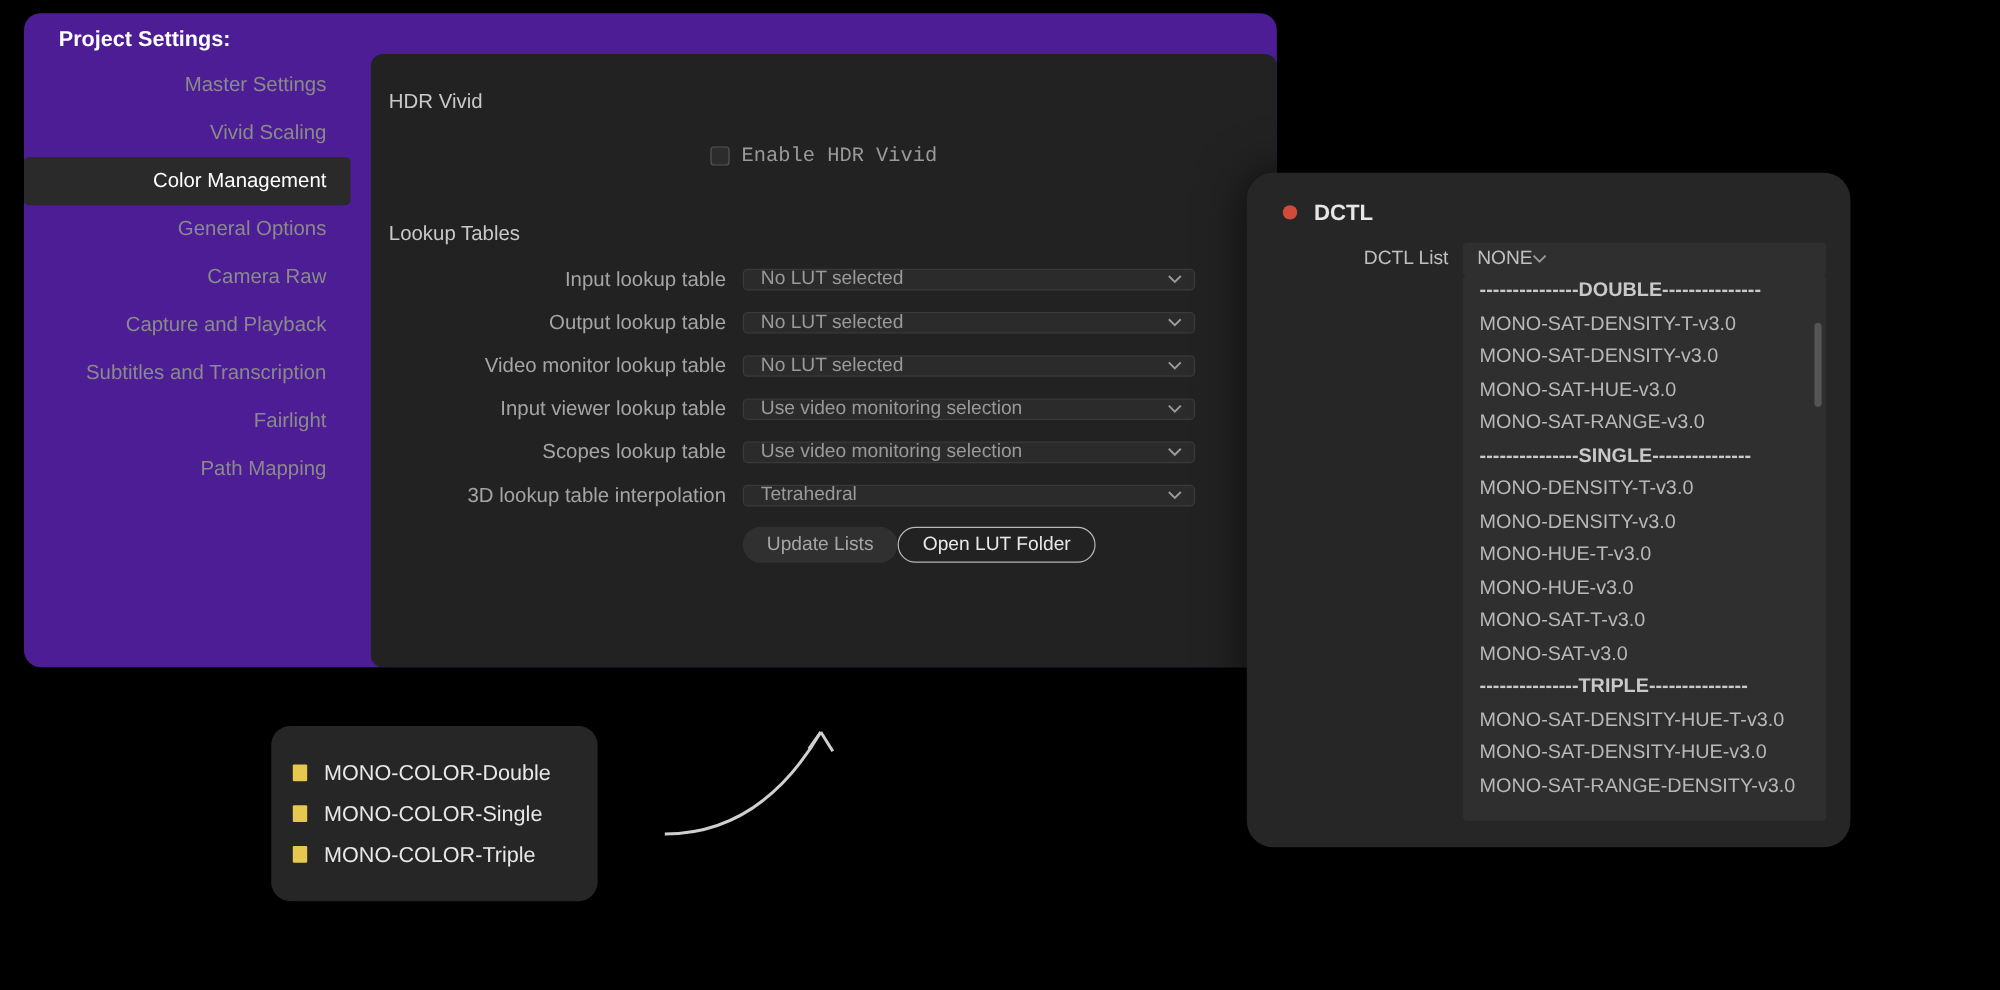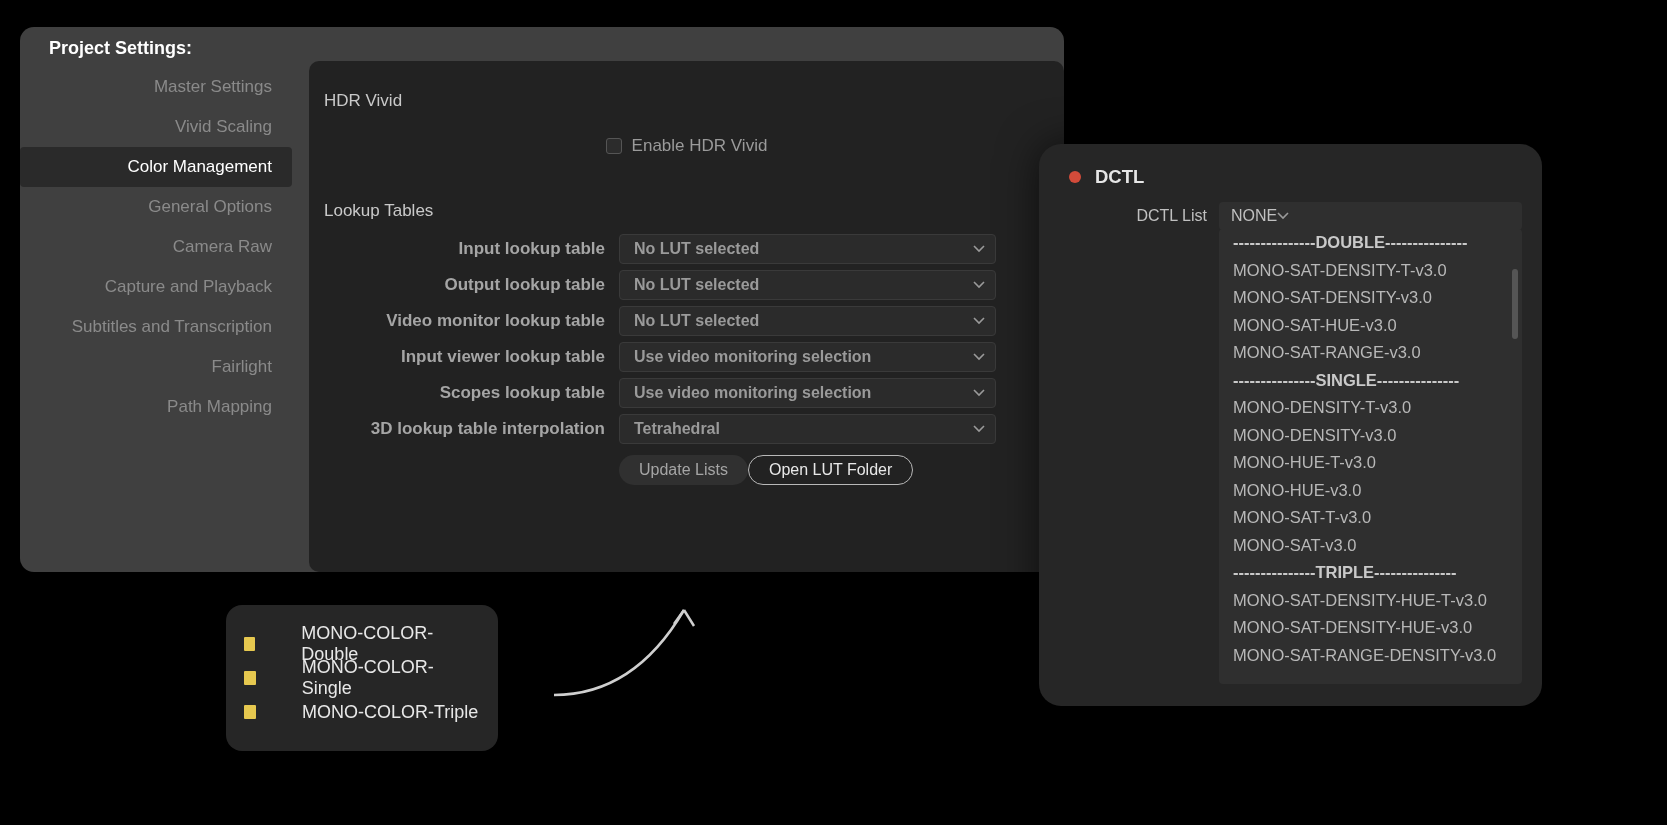--- a/index.html
+++ b/index.html
@@ -9,23 +9,23 @@
     height: 825px;
     font-family: -apple-system, BlinkMacSystemFont, "Segoe UI", Arial, sans-serif;
     color: #c9c9c9;
     position: relative;
     overflow: hidden;
   }
 
   
   .ps-panel {
     position: absolute;
-    left: 20px; top: 27px;
+    left: 20px; top: 11px;
     width: 1044px; height: 545px;
-    background: #404040;
+    background: #4c1d95;
     border-radius: 14px;
   }
   .ps-title {
     position: absolute;
     left: 29px; top: 11px;
     color: #fff;
     font-size: 18px;
     font-weight: 600;
   }
   .ps-sidebar {
@@ -62,47 +62,47 @@
     font-size: 17px;
     margin-top: 30px;
     margin-bottom: 10px;
   }
   .section-title.first { }
   .hdr-row {
     display: flex;
     align-items: center;
     justify-content: center;
     height: 50px;
+    font-family: Liberation Mono, monospace;
   }
   .checkbox {
     width: 16px; height: 16px;
     border: 1px solid #555;
     border-radius: 3px;
     background: #2c2c2c;
     margin-right: 10px;
   }
   .hdr-label { color: #9a9a9a; font-size: 17px; }
 
   .form-row {
     display: flex;
     align-items: center;
     height: 36px;
     margin-bottom: 0;
-    font-weight: bold;
   }
   .form-label {
     width: 295px;
     text-align: right;
     padding-right: 14px;
     color: #a5a5a5;
     font-size: 17px;
   }
   .select {
     width: 377px;
-    height: 30px;
+    height: 18px;
     background: #2b2b2b;
     border: 1px solid #3a3a3a;
     border-radius: 4px;
     color: #9a9a9a;
     font-size: 16px;
     padding: 0 32px 0 14px;
     display: flex;
     align-items: center;
     position: relative;
     cursor: pointer;
@@ -152,21 +152,20 @@
     background: #262626;
     border-radius: 16px;
     padding: 22px 18px;
   }
   .folder-row {
     display: flex;
     align-items: center;
     height: 34px;
     font-size: 18px;
     color: #e8e8e8;
-    gap: 32px;
   }
   .folder-icon {
     width: 12px; height: 14px;
     background: #e6c84f;
     margin-right: 14px;
     border-radius: 1px;
   }
 
   
   .arrow {

